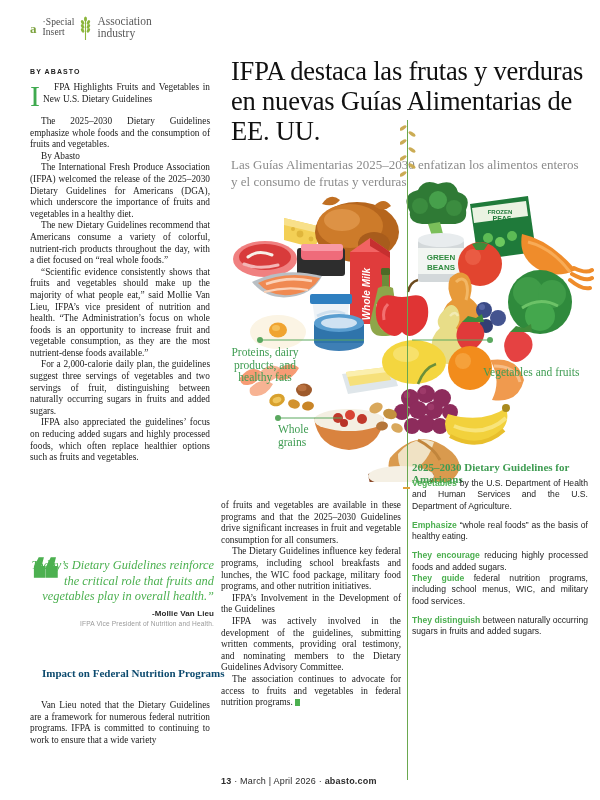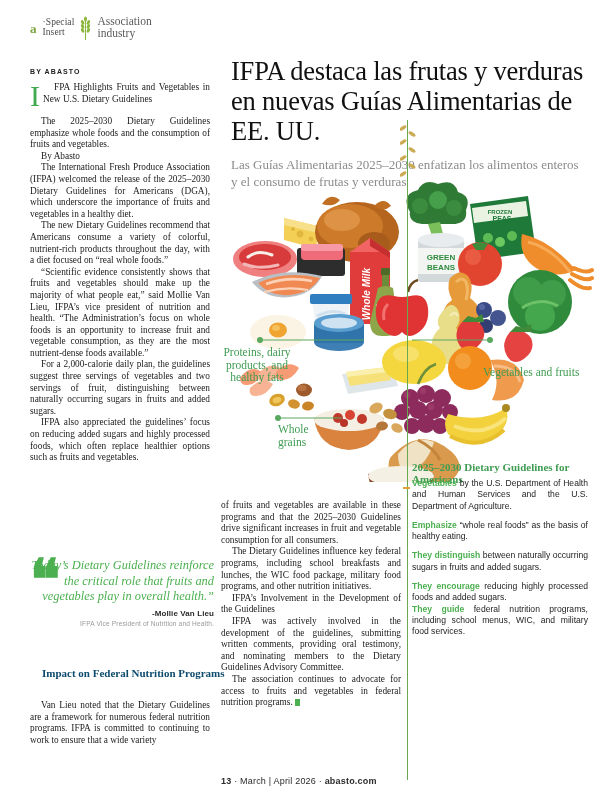--- a/index.html
+++ b/index.html
@@ -146,21 +146,21 @@
   .illus svg { display: block; }
 
   .label {
     position: absolute;
     font-family: "Liberation Serif", serif;
     color: #3f9c52;
     font-size: 11.5px;
     line-height: 12.5px;
     text-align: center;
   }
-  #label-proteins { left: 214px; top: 346px; width: 86px; }
+  #label-proteins { left: 222px; top: 346px; width: 86px; }
   #label-grains   { left: 278px; top: 423px; width: 60px; text-align: left;}
   #label-veg      { left: 483px; top: 366px; width: 100px; text-align: left;}
 
   
   .pullquote {
     position: absolute;
     left: 28px;
     top: 556px;
     width: 186px;
   }
@@ -632,22 +632,22 @@
 
   <div class="side-dash"></div>
   <div class="side-title">
     <span>2025–2030 Dietary Guidelines</span>
     <span>for Americans</span>
   </div>
 
   <div class="col" id="col-right">
     <p><span class="lead-green">Vegetables</span><span> by the U.S. Department of Health and Human Services and the U.S. Department of Agriculture.</span></p>
     <p><span class="lead-green">Emphasize</span><span> “whole real foods” as the basis of healthy eating.</span></p>
+    <p><span class="lead-green">They encourage</span><span> reducing highly processed foods and added sugars.</span><br><span class="lead-green">They guide</span><span> federal nutrition programs, including school menus, WIC, and military food services.</span></p>
     <p><span class="lead-green">They distinguish</span><span> between naturally occurring sugars in fruits and added sugars.</span></p>
-    <p><span class="lead-green">They encourage</span><span> reducing highly processed foods and added sugars.</span><br><span class="lead-green">They guide</span><span> federal nutrition programs, including school menus, WIC, and military food services.</span></p>
   </div>
 
   <div class="footer">
     <span class="pg">13</span>
     <span class="sep">·</span>
     <span>March | April 2026</span>
     <span class="sep">·</span>
     <span class="site">abasto.com</span>
   </div>
 

